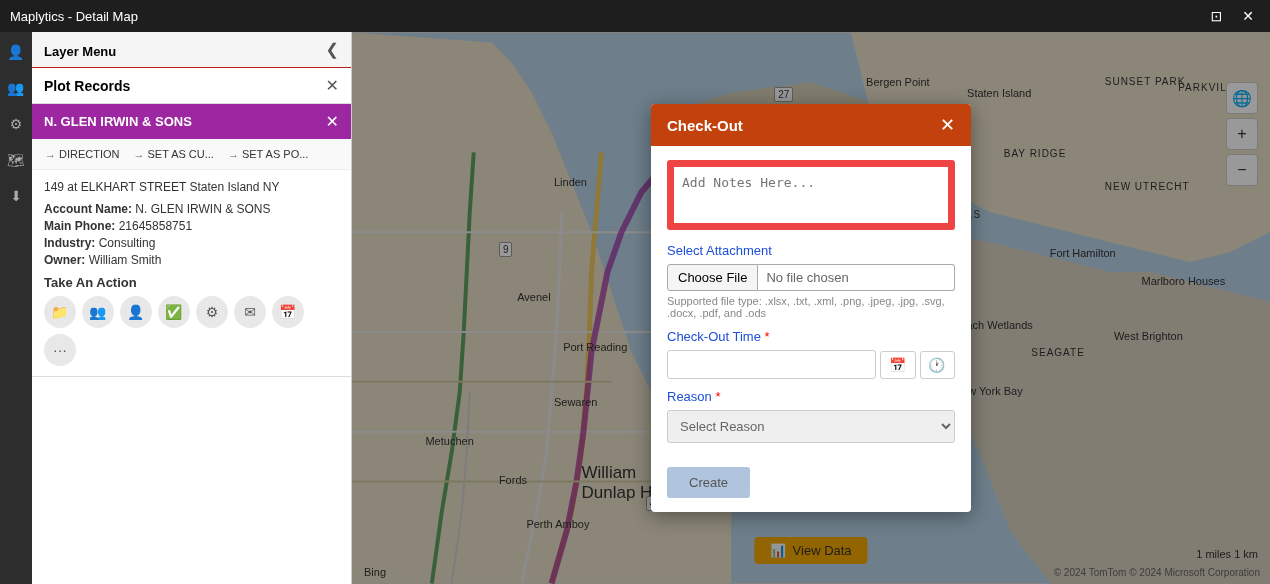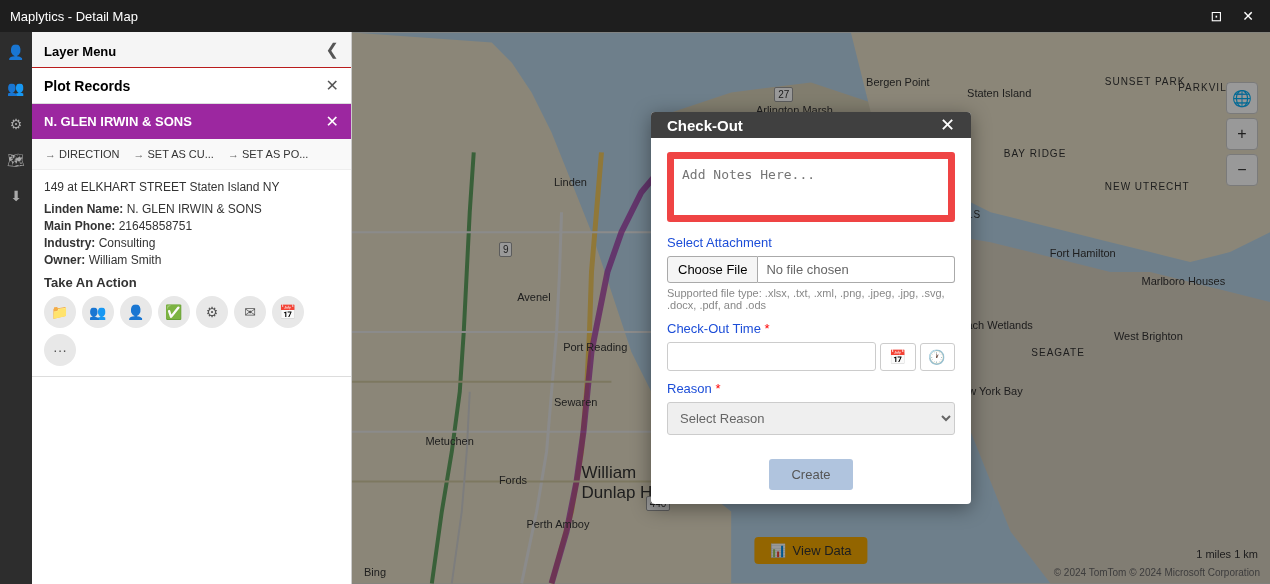--- a/index.html
+++ b/index.html
@@ -107,22 +107,22 @@
     .overlay {
       position: absolute; top: 0; left: 0; width: 100%; height: 100%;
       background: rgba(0,0,0,0.4); z-index: 100; display: flex; align-items: center; justify-content: center;
     }
 
     
     .modal {
       background: #fff; border-radius: 4px; width: 320px; box-shadow: 0 4px 20px rgba(0,0,0,0.4); overflow: hidden;
     }
     .modal-header {
-      background: #404040; color: #fff; display: flex; align-items: center; justify-content: space-between;
-      padding: 2px 16px; font-size: 15px; font-weight: bold;
+      background: #c2410c; color: #fff; display: flex; align-items: center; justify-content: space-between;
+      padding: 10px 16px; font-size: 15px; font-weight: bold;
     }
     .modal-close { background: none; border: none; color: #fff; cursor: pointer; font-size: 18px; }
     .modal-body { padding: 14px 16px; }
 
     .modal-textarea {
       width: 100%; height: 70px; border: 7px solid #ef4444; border-radius: 3px;
       padding: 8px; font-size: 13px; resize: none; color: #999; outline: none;
     }
 
     .modal-section-label { font-size: 13px; color: #1d4ed8; margin: 10px 0 6px; }
@@ -146,21 +146,21 @@
     .datetime-icon-btn {
       background: none; border: 1px solid #ccc; border-radius: 3px; padding: 5px 8px;
       cursor: pointer; font-size: 14px; color: #555;
     }
 
     .reason-select {
       width: 100%; border: 1px solid #ccc; border-radius: 3px; padding: 7px 8px;
       font-size: 13px; color: #666; outline: none; appearance: auto;
     }
 
-    .modal-footer { padding: 10px 16px 14px; display: flex; justify-content: center; }
+    .modal-footer { padding: 10px 16px 14px; display: flex; justify-content: flex-start; }
     .create-btn {
       background: #b0c4de; color: #555; border: none; border-radius: 3px;
       padding: 8px 22px; font-size: 13px; cursor: pointer;
     }
 
     
     .map-container { position: relative; width: 100%; height: 100%; }
 
     
     .map-label {
@@ -214,21 +214,21 @@
           <span>SET AS CU...</span>
         </button>
         <button class="action-btn">
           <span class="arrow-icon">→</span>
           <span>SET AS PO...</span>
         </button>
       </div>
       <div class="account-info">
         <div class="account-address">149 at ELKHART STREET Staten Island NY</div>
         <div class="info-row">
-          <span class="label">Linden Name: </span>
+          <span class="label">Account Name: </span>
           <span>N. GLEN IRWIN &amp; SONS</span>
         </div>
         <div class="info-row">
           <span class="label">Main Phone: </span>
           <span>21645858751</span>
         </div>
         <div class="info-row">
           <span class="label">Industry: </span>
           <span>Consulting</span>
         </div>

